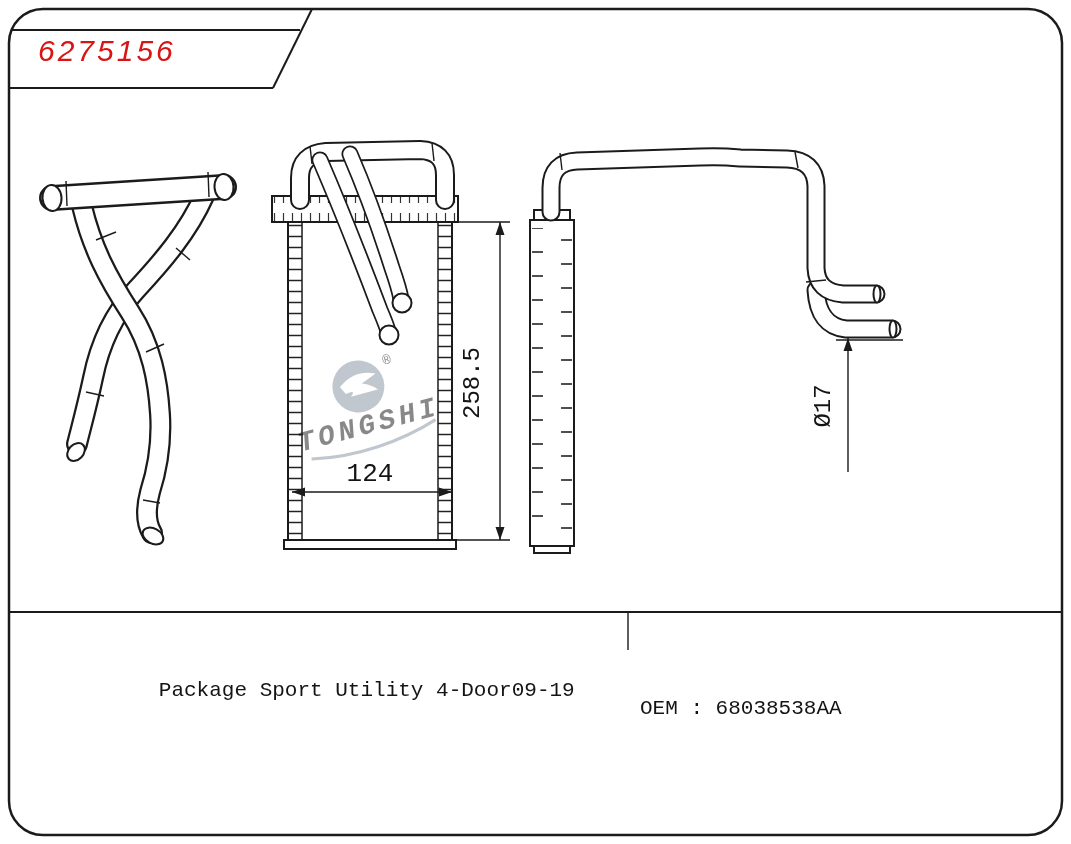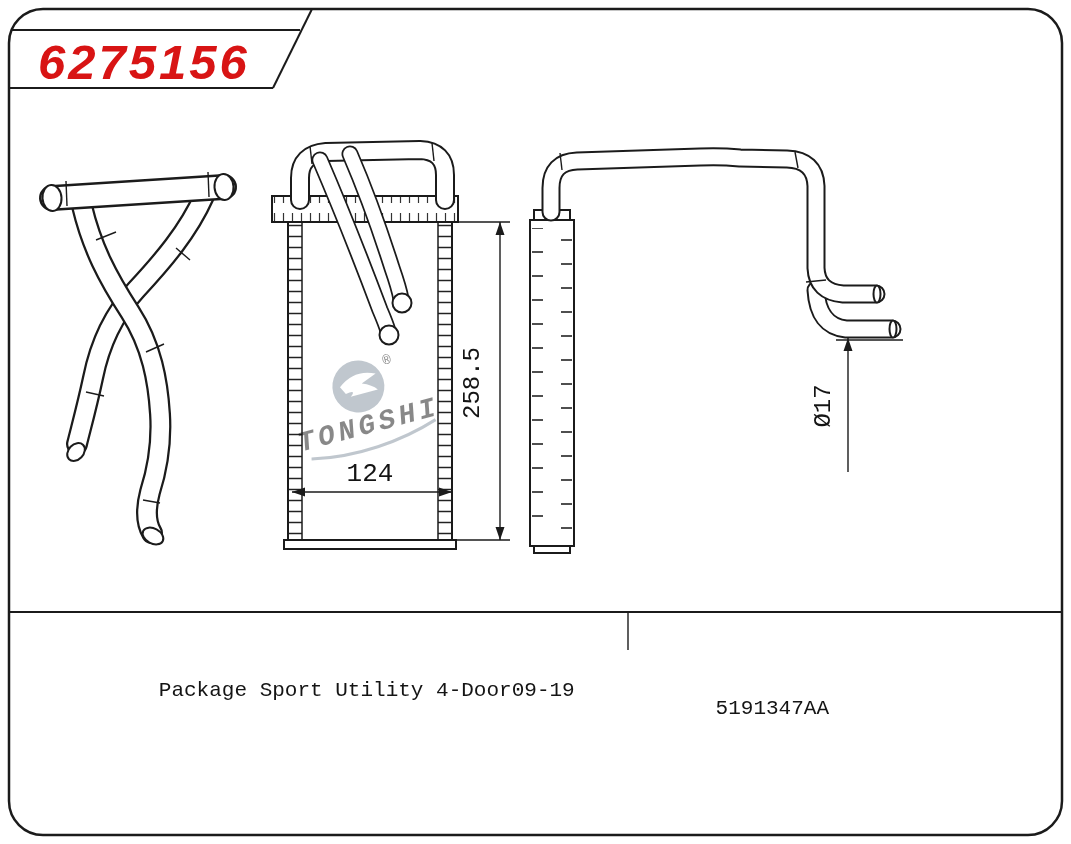--- a/index.html
+++ b/index.html
@@ -5,22 +5,22 @@
   html,body{margin:0;padding:0;background:#ffffff;}
   .stage{
     position:relative;width:1071px;height:844px;background:#fff;
     font-family:"Liberation Mono","DejaVu Sans Mono",monospace;
     overflow:hidden;
   }
   .stage svg{position:absolute;left:0;top:0;}
   .partnum{
     position:absolute;left:38px;top:34px;
     font-family:"Liberation Sans","DejaVu Sans",sans-serif;
-    font-weight:bold;font-style:italic;
-    font-size:49px;letter-spacing:3px;color:#d81414;
+    font-weight:normal;font-style:italic;
+    font-size:30px;letter-spacing:3px;color:#d81414;
   }
   .specs-left{
     position:absolute;left:58px;top:617px;
     font-size:21px;line-height:29.4px;color:#141414;white-space:pre;
   }
   .specs-right{
     position:absolute;left:640px;top:634px;
     font-size:21px;line-height:30px;color:#141414;white-space:pre;
   }
   .ln{fill:none;stroke:#1b1b1b;stroke-width:2;}
@@ -160,19 +160,19 @@
   <div class="specs-left">
     <div>        Package Sport Utility 4-Door09-19</div>
     
     
     
     
     
   </div>
 
   <div class="specs-right">
-    <div>      5191347AA</div>
+    <div>OEM : 68038538AA</div>
     
     
     
   </div>
 
 </div>
 
 </body></html>

